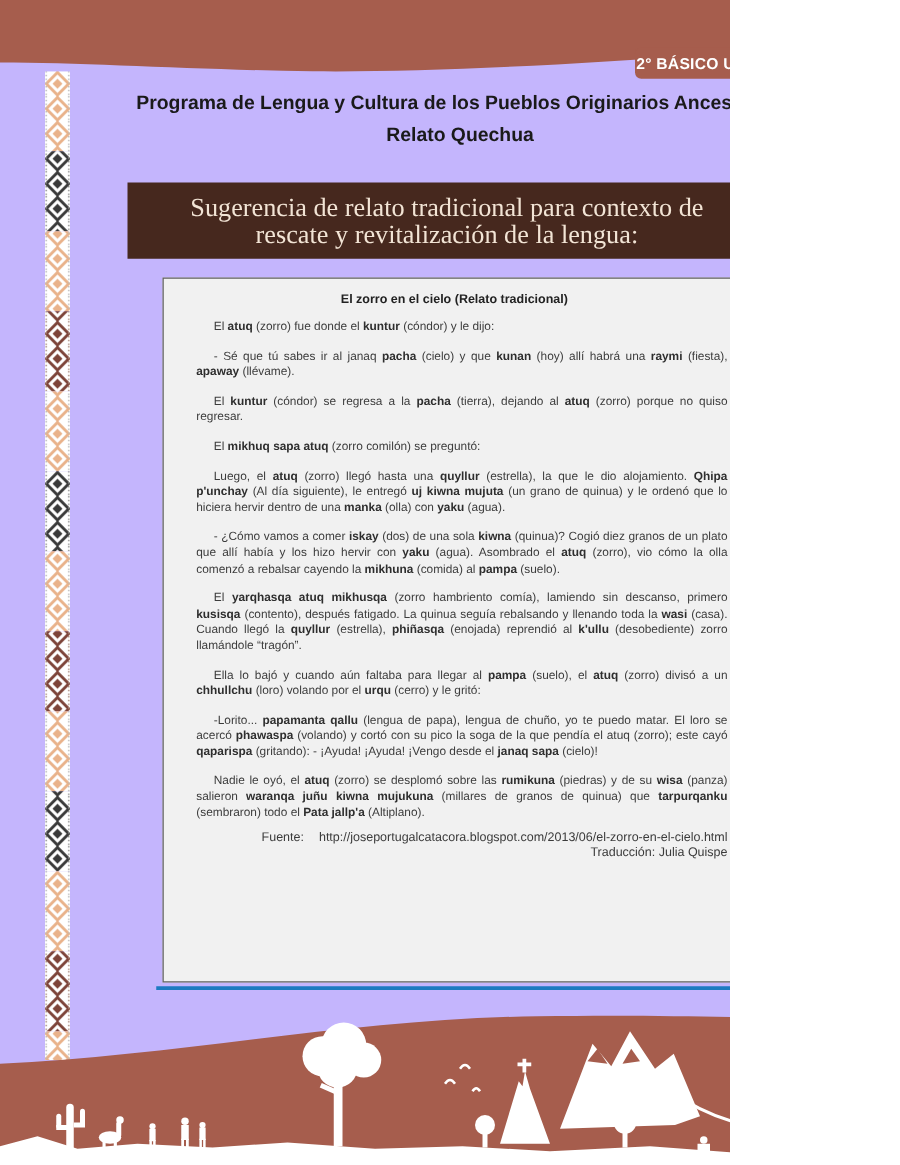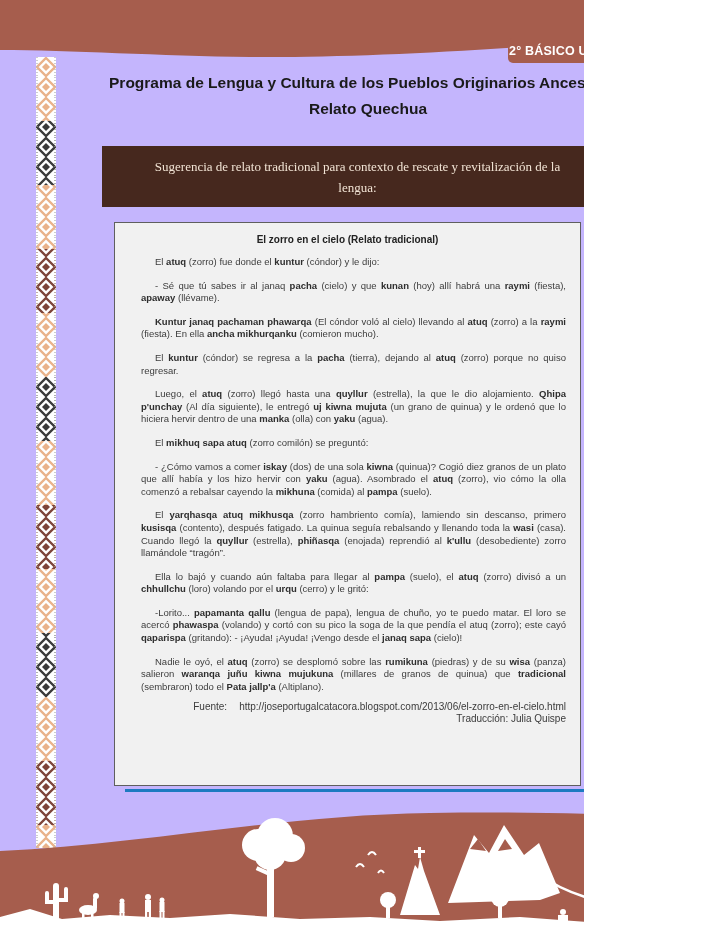--- a/index.html
+++ b/index.html
@@ -35,26 +35,26 @@
     font-weight:bold;color:var(--ink);font-size:15.5px;
   }
   .header-line.l1{top:74px;}
   .header-line.l2{top:100px;}
   
   .banner{
     position:absolute;left:102px;top:146px;width:511px;height:61px;
     background:var(--brown);
     display:flex;align-items:center;justify-content:center;
     color:var(--cream);font-family:"Liberation Serif",serif;
-    font-size:13px;line-height:21px;text-align:center;padding:0 33px;
+    font-size:21px;line-height:21px;text-align:center;padding:0 33px;
     box-sizing:border-box;
   }
   
   .storybox{
-    position:absolute;left:114px;top:222px;width:467px;height:564px;
+    position:absolute;left:130px;top:222px;width:467px;height:564px;
     background:var(--boxbg);border:1px solid var(--boxborder);
     box-sizing:border-box;padding:9px 14px 6px 14px;overflow:hidden;
     color:var(--text);
   }
   .story-title{
     text-align:center;font-weight:bold;font-size:10px;color:#222;
     margin:2px 0 2px 0;
   }
   .storybox p{
     margin:11px 0 0 12px;font-size:9.5px;line-height:12.6px;
@@ -161,29 +161,28 @@
         <rect x="0" y="704" width="20" height="64" fill="url(#tex-m)"></rect>
         <rect x="0" y="768" width="20" height="10" fill="url(#tex-p)"></rect>
       </svg>
   </div>
 
   <div class="storybox">
     <div class="story-title">El zorro en el cielo (Relato tradicional)</div>
     <div id="story-paragraphs">
         <p>El <b>atuq</b> (zorro) fue donde el <b>kuntur</b> (cóndor) y le dijo:</p>
         <p>- Sé que tú sabes ir al janaq <b>pacha</b> (cielo) y que <b>kunan</b> (hoy) allí habrá una <b>raymi</b> (fiesta), <b>apaway</b> (llévame).</p>
-        <p><b>Kuntur janaq pachaman phawarqa</b> (El cóndor voló al cielo) llevando al <b>atuq</b> (zorro) a la <b>raymi</b> (fiesta). En ella <b>ancha mikhurqanku</b> (comieron mucho).</p>
         <p>El <b>kuntur</b> (cóndor) se regresa a la <b>pacha</b> (tierra), dejando al <b>atuq</b> (zorro) porque no quiso regresar.</p>
+        <p>El <b>mikhuq sapa atuq</b> (zorro comilón) se preguntó:</p>
         <p>Luego, el <b>atuq</b> (zorro) llegó hasta una <b>quyllur</b> (estrella), la que le dio alojamiento. <b>Qhipa p'unchay</b> (Al día siguiente), le entregó <b>uj kiwna mujuta</b> (un grano de quinua) y le ordenó que lo hiciera hervir dentro de una <b>manka</b> (olla) con <b>yaku</b> (agua).</p>
-        <p>El <b>mikhuq sapa atuq</b> (zorro comilón) se preguntó:</p>
         <p>- ¿Cómo vamos a comer <b>iskay</b> (dos) de una sola <b>kiwna</b> (quinua)? Cogió diez granos de un plato que allí había y los hizo hervir con <b>yaku</b> (agua). Asombrado el <b>atuq</b> (zorro), vio cómo la olla comenzó a rebalsar cayendo la <b>mikhuna</b> (comida) al <b>pampa</b> (suelo).</p>
         <p>El <b>yarqhasqa atuq mikhusqa</b> (zorro hambriento comía), lamiendo sin descanso, primero <b>kusisqa</b> (contento), después fatigado. La quinua seguía rebalsando y llenando toda la <b>wasi</b> (casa). Cuando llegó la <b>quyllur</b> (estrella), <b>phiñasqa</b> (enojada) reprendió al <b>k'ullu</b> (desobediente) zorro llamándole “tragón”.</p>
         <p>Ella lo bajó y cuando aún faltaba para llegar al <b>pampa</b> (suelo), el <b>atuq</b> (zorro) divisó a un <b>chhullchu</b> (loro) volando por el <b>urqu</b> (cerro) y le gritó:</p>
         <p>-Lorito... <b>papamanta qallu</b> (lengua de papa), lengua de chuño, yo te puedo matar. El loro se acercó <b>phawaspa</b> (volando) y cortó con su pico la soga de la que pendía el atuq (zorro); este cayó <b>qaparispa</b> (gritando): - ¡Ayuda! ¡Ayuda! ¡Vengo desde el <b>janaq sapa</b> (cielo)!</p>
-        <p>Nadie le oyó, el <b>atuq</b> (zorro) se desplomó sobre las <b>rumikuna</b> (piedras) y de su <b>wisa</b> (panza) salieron <b>waranqa juñu kiwna mujukuna</b> (millares de granos de quinua) que <b>tradicional</b> (sembraron) todo el <b>Pata jallp'a</b> (Altiplano).</p>
+        <p>Nadie le oyó, el <b>atuq</b> (zorro) se desplomó sobre las <b>rumikuna</b> (piedras) y de su <b>wisa</b> (panza) salieron <b>waranqa juñu kiwna mujukuna</b> (millares de granos de quinua) que <b>tarpurqanku</b> (sembraron) todo el <b>Pata jallp'a</b> (Altiplano).</p>
       </div>
     <div class="source-block">
       <div>
         <span>Fuente:</span><span class="url">http://joseportugalcatacora.blogspot.com/2013/06/el-zorro-en-el-cielo.html</span>
       </div>
       <div>Traducción: Julia Quispe</div>
     </div>
   </div>
 
   <div class="blue-line"></div>

